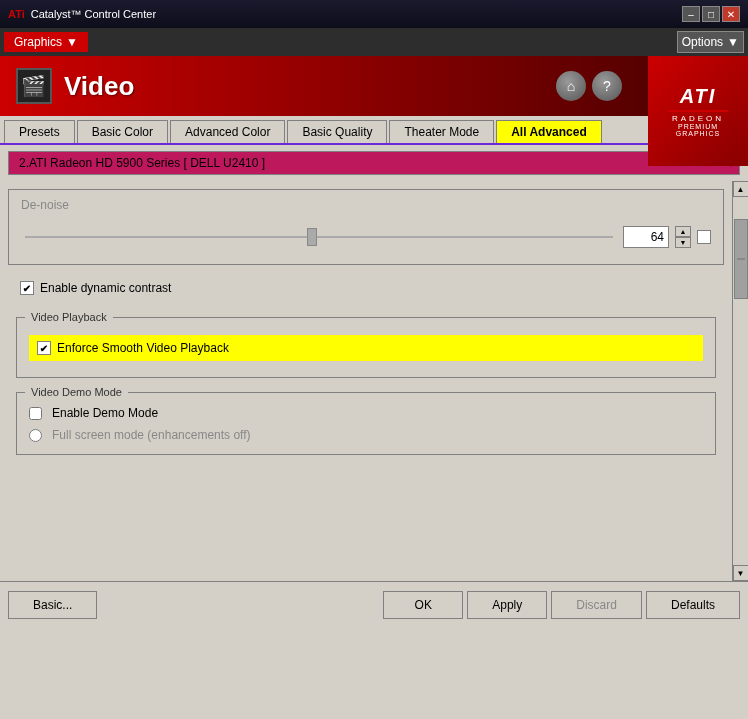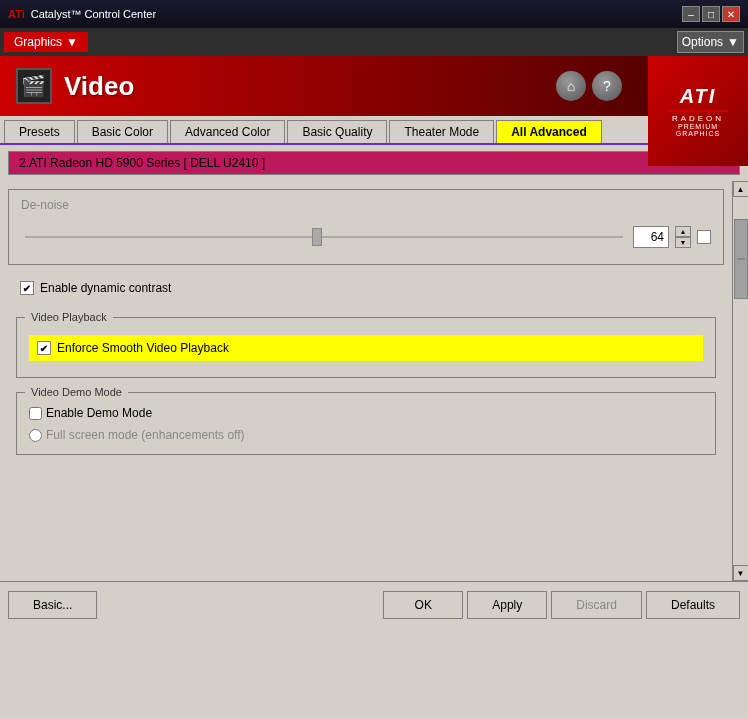--- a/index.html
+++ b/index.html
@@ -330,21 +330,21 @@
       background: #ffff00;
       display: flex;
       align-items: center;
       gap: 6px;
       padding: 6px 8px;
       margin: 8px 12px;
     }
     .option-row {
       display: flex;
       align-items: center;
-      gap: 4px;
+      gap: 10px;
       padding: 4px 12px;
       font-size: 12px;
     }
 
     
     #bottom-bar {
       height: 46px;
       background: #d4d0c8;
       border-top: 1px solid #808080;
       display: flex;
@@ -458,21 +458,21 @@
 <div id="main-content" style="height:400px;">
 
   <div id="content-panel">
 
     <div style="border:1px solid #808080; margin-bottom:8px; background:#d4d0c8; padding: 8px 12px 16px;">
       <div id="denoise-label" style="color:#888;font-size:12px;margin-bottom:14px;">De-noise</div>
       <div id="denoise-row" style="display:flex;align-items:center;gap:6px;">
         <div id="slider-track" style="flex:1;height:2px;background:#aaa;position:relative;margin:0 4px;">
           <div id="slider-thumb" style="position:absolute;top:-8px;left:48%;width:10px;height:18px;background:#aaa;border:1px solid #888;cursor:pointer;"></div>
         </div>
-        <input class="value-box" type="text" style="width: 36px; height: 22px; border: 1px solid rgb(128, 128, 128); background: white; text-align: right; padding: 2px 4px; font-size: 12px;" value="64">
+        <input class="value-box" type="text" style="width: 46px; height: 22px; border: 1px solid rgb(128, 128, 128); background: white; text-align: right; padding: 2px 4px; font-size: 12px;" value="64">
         <div class="spin-btns">
           <button class="spin-btn">▲</button>
           <button class="spin-btn">▼</button>
         </div>
         <div class="checkbox-small"></div>
       </div>
     </div>
 
     <div id="dynamic-contrast-row" style="display:flex;align-items:center;gap:6px;margin:0 0 8px;padding:8px 12px;">
       <div class="checkbox-checked">

